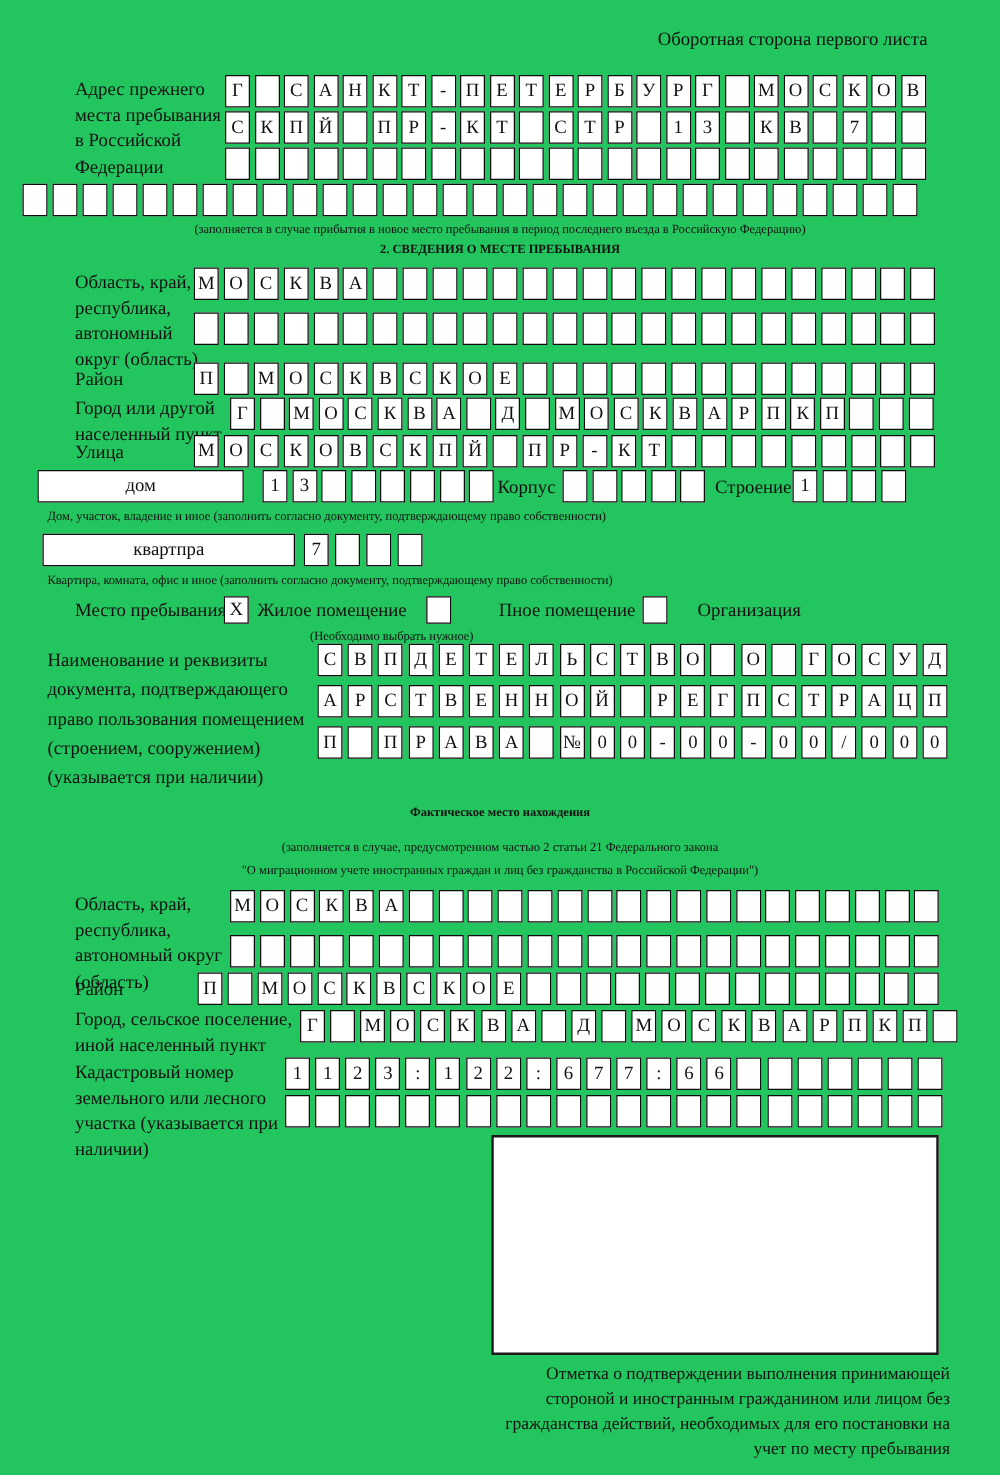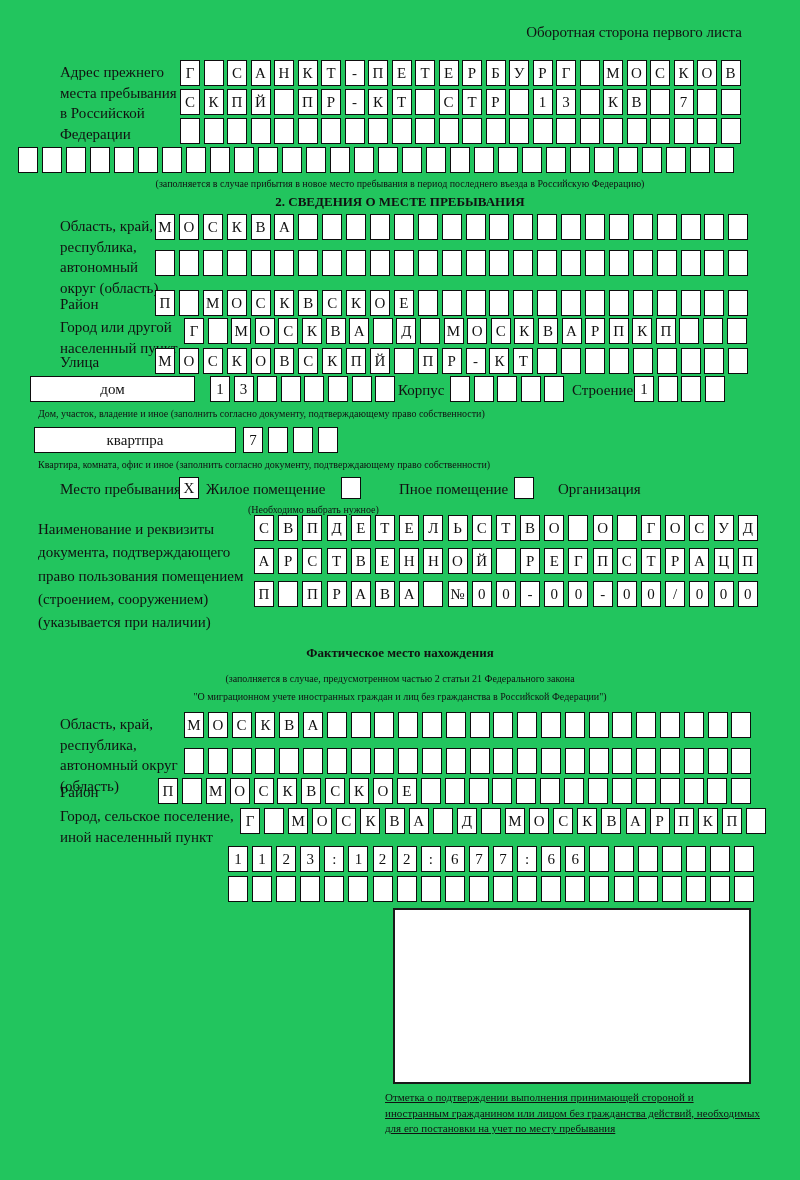--- a/index.html
+++ b/index.html
@@ -7,21 +7,21 @@
     position:relative;
     width:800px;height:1180px;
     background:#22c55e;
     font-family:"Liberation Serif","DejaVu Serif",serif;
     color:#111;
     overflow:hidden;
   }
   .abs{position:absolute;}
   .lbl{font-size:15px;line-height:1.38;}
   .cap{font-size:10px;line-height:1.3;}
-  .title{font-size:13px;font-weight:bold;text-align:center;width:800px;left:0;}
+  .title{font-size:10px;font-weight:bold;text-align:center;width:800px;left:0;}
   .center{text-align:center;width:800px;left:0;}
   .cellrow{position:absolute;display:flex;gap:var(--g,4px);}
   .cell{
     box-sizing:border-box;flex:0 0 auto;
     width:20px;height:26px;
     border:1.6px solid #0d0d0d;
     display:flex;align-items:center;justify-content:center;
     font-size:15px;line-height:1;background:#fff;
   }
   .namebox{
@@ -528,20 +528,21 @@
       <div class="cell">К</div>
       <div class="cell">В</div>
       <div class="cell">А</div>
       <div class="cell">Р</div>
       <div class="cell">П</div>
       <div class="cell">К</div>
       <div class="cell">П</div>
       <div class="cell"></div>
     </div>
 
+  <div class="abs lbl" style="top:848px;left:60px;width:165px;">Кадастровый номер земельного или лесного участка (указывается при наличии)</div>
   <div class="cellrow" style="left:228px;top:846px;--g:4.1px">
       <div class="cell">1</div>
       <div class="cell">1</div>
       <div class="cell">2</div>
       <div class="cell">3</div>
       <div class="cell">:</div>
       <div class="cell">1</div>
       <div class="cell">2</div>
       <div class="cell">2</div>
       <div class="cell">:</div>
@@ -578,15 +579,15 @@
       <div class="cell"></div>
       <div class="cell"></div>
       <div class="cell"></div>
       <div class="cell"></div>
       <div class="cell"></div>
       <div class="cell"></div>
       <div class="cell"></div>
     </div>
 
   <div class="stamp" style="left:393px;top:908px;width:358px;height:176px;"></div>
-  <div class="abs" style="top:1090px;left:385px;width:375px;text-align:left;font-size:11px;line-height:1.42;text-decoration:underline;">Отметка о подтверждении выполнения принимающей стороной и иностранным гражданином или лицом без гражданства действий, необходимых для его постановки на учет по месту пребывания</div>
+  <div class="abs" style="top:1090px;left:385px;width:375px;text-align:right;font-size:14px;line-height:1.42;">Отметка о подтверждении выполнения принимающей стороной и иностранным гражданином или лицом без гражданства действий, необходимых для его постановки на учет по месту пребывания</div>
 
 </div>
 
 </body></html>

